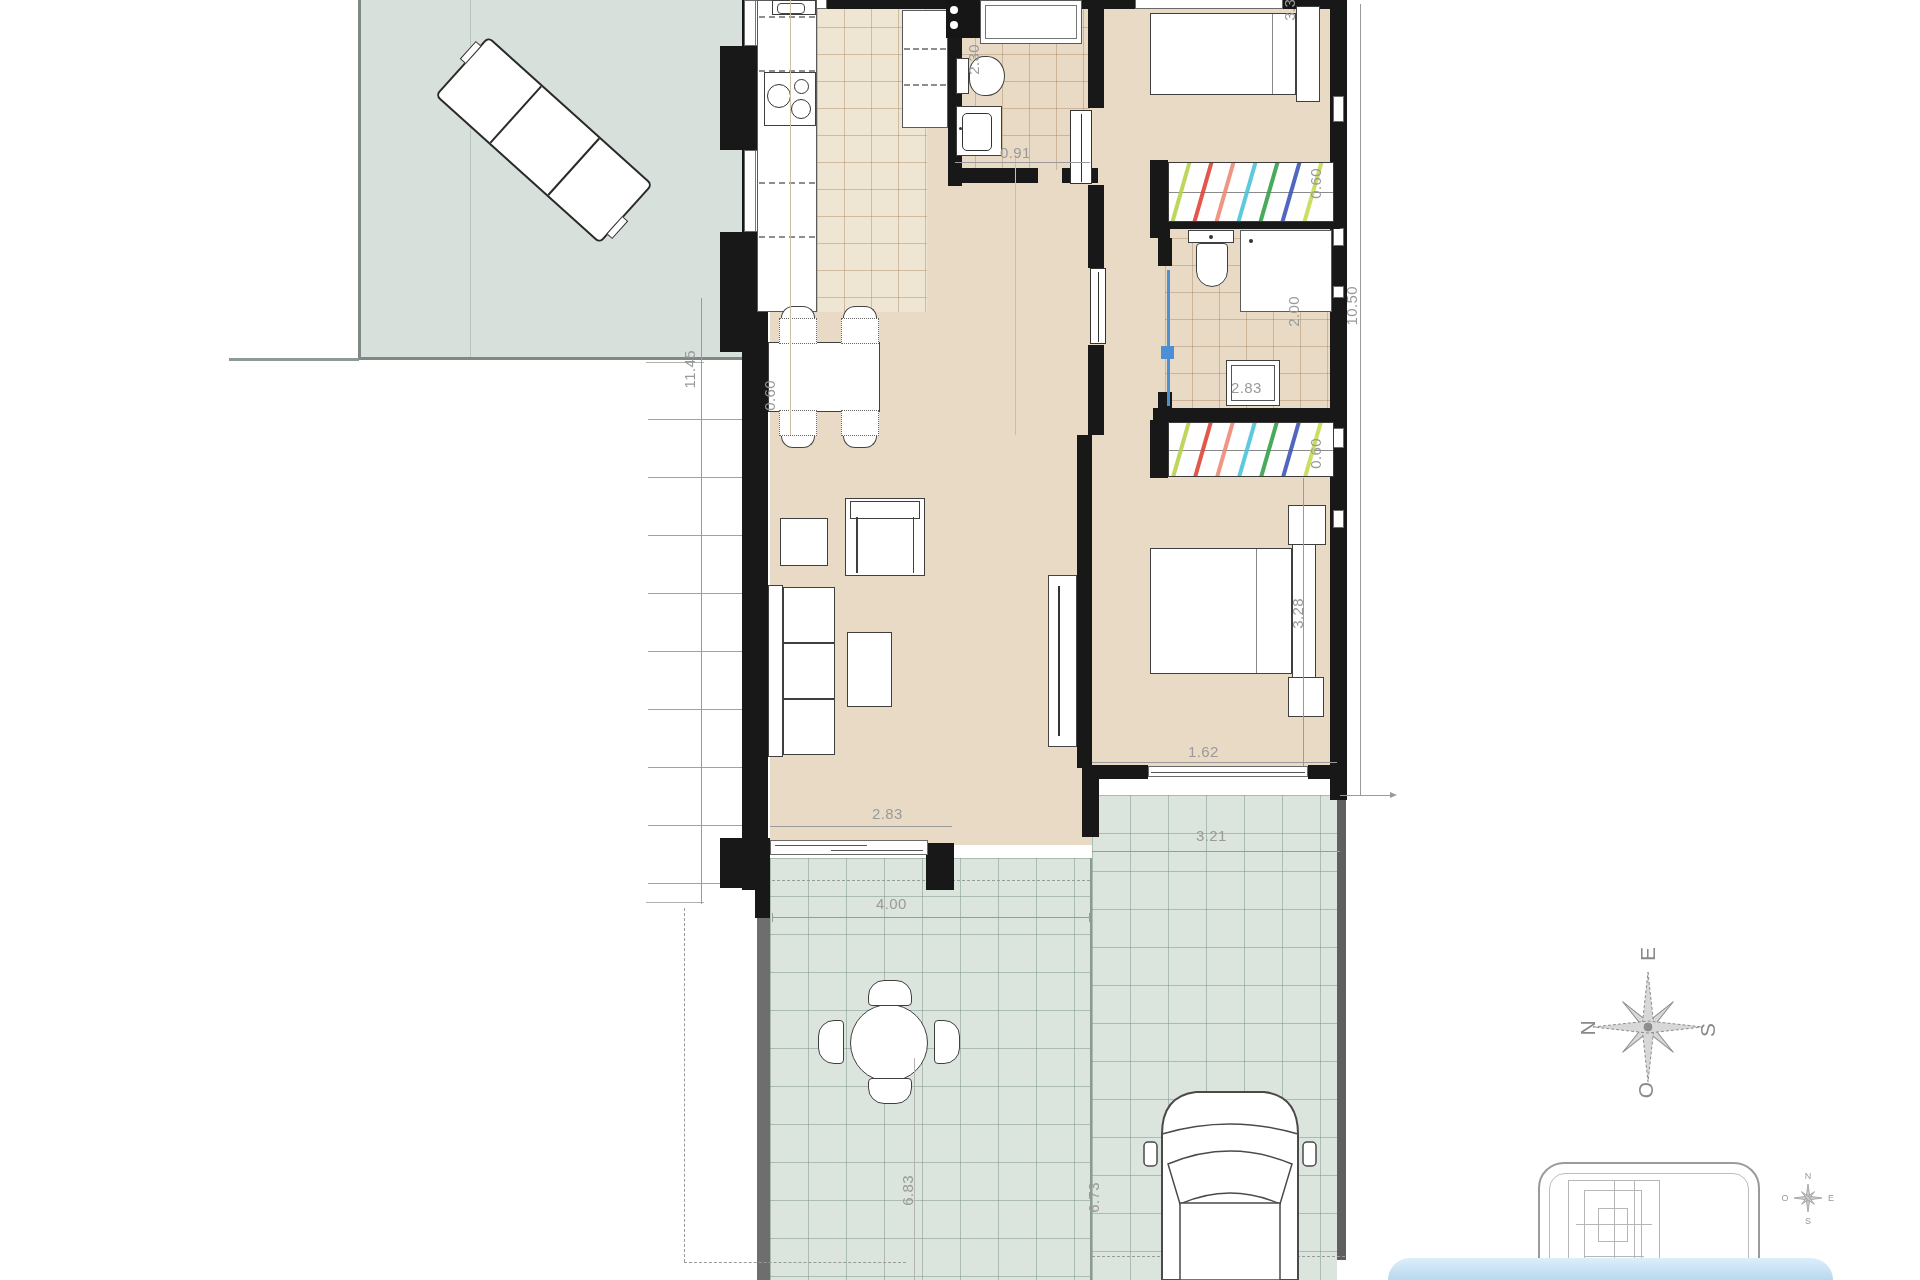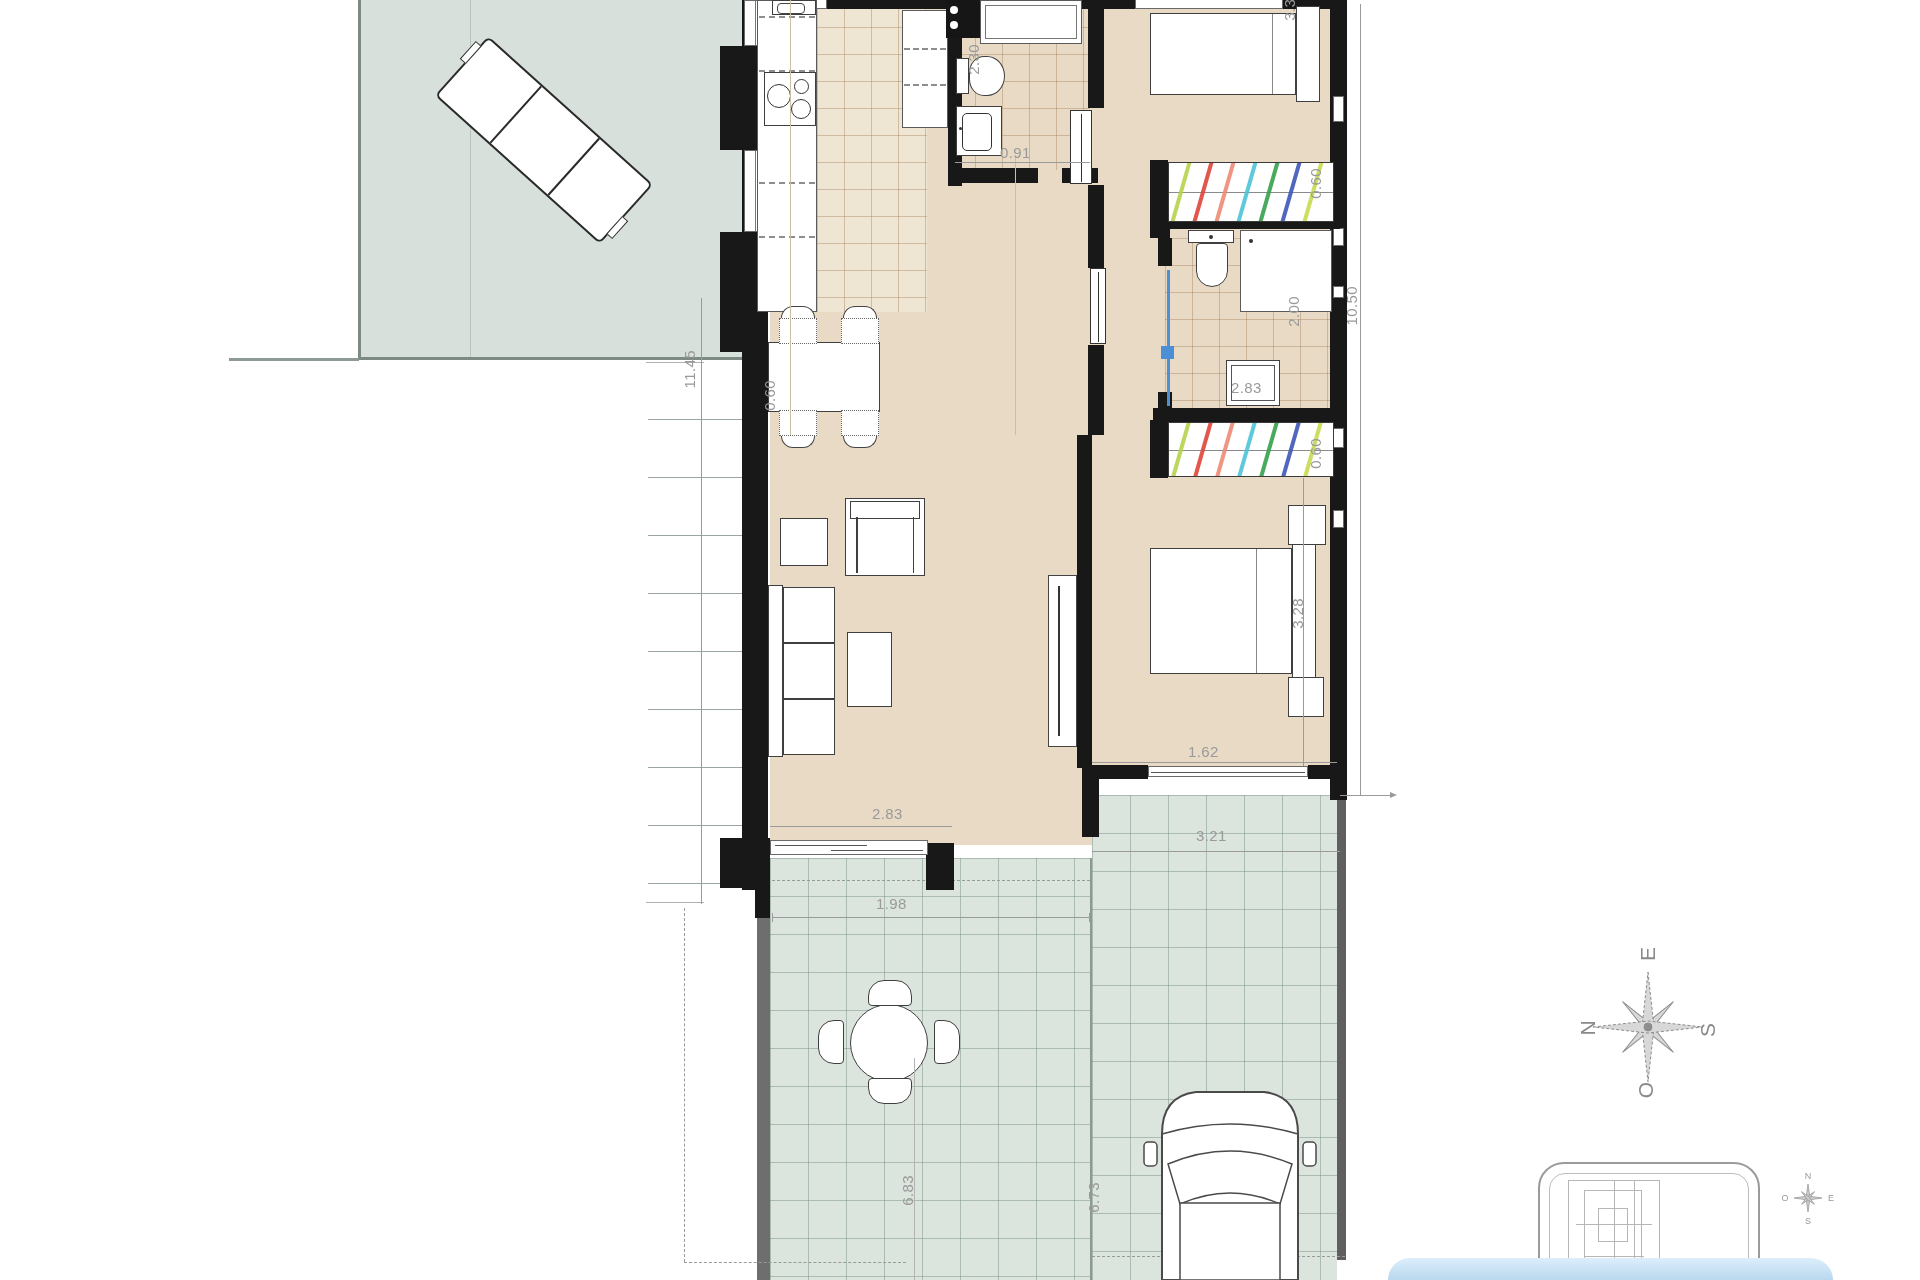--- a/index.html
+++ b/index.html
@@ -287,21 +287,21 @@
   <div class="dim v" style="left:1308px;top:168px;">0.60</div>
   <div class="dim v" style="left:1286px;top:296px;">2.00</div>
   <div class="dim v" style="left:1344px;top:286px;">10.50</div>
   <div class="dim" style="left:1231px;top:380px;">2.83</div>
   <div class="dim v" style="left:1308px;top:438px;">0.60</div>
   <div class="dim v" style="left:762px;top:380px;">0.60</div>
   <div class="dim v" style="left:1290px;top:598px;">3.28</div>
   <div class="dim" style="left:1188px;top:744px;">1.62</div>
   <div class="dim" style="left:872px;top:806px;">2.83</div>
   <div class="dim" style="left:1196px;top:828px;">3.21</div>
-  <div class="dim" style="left:876px;top:896px;">1.98</div>
+  <div class="dim" style="left:876px;top:896px;">4.00</div>
   <div class="dim v" style="left:900px;top:1175px;">6.83</div>
   <div class="dim v" style="left:1086px;top:1182px;">6.73</div>
 
   <div class="abs" style="left:1560px;top:940px;width:180px;height:180px;">
     <svg width="132" height="132" viewBox="0 0 132 132" style="position:absolute;left:22px;top:21px;">
       <g stroke="#8d8d8d" stroke-width="1" fill="#d8d8d8">
         <g transform="rotate(45 66 66)">
           <polygon points="66,30 70,66 66,102 62,66"></polygon>
           <polygon points="30,66 66,62 102,66 66,70"></polygon>
         </g>

